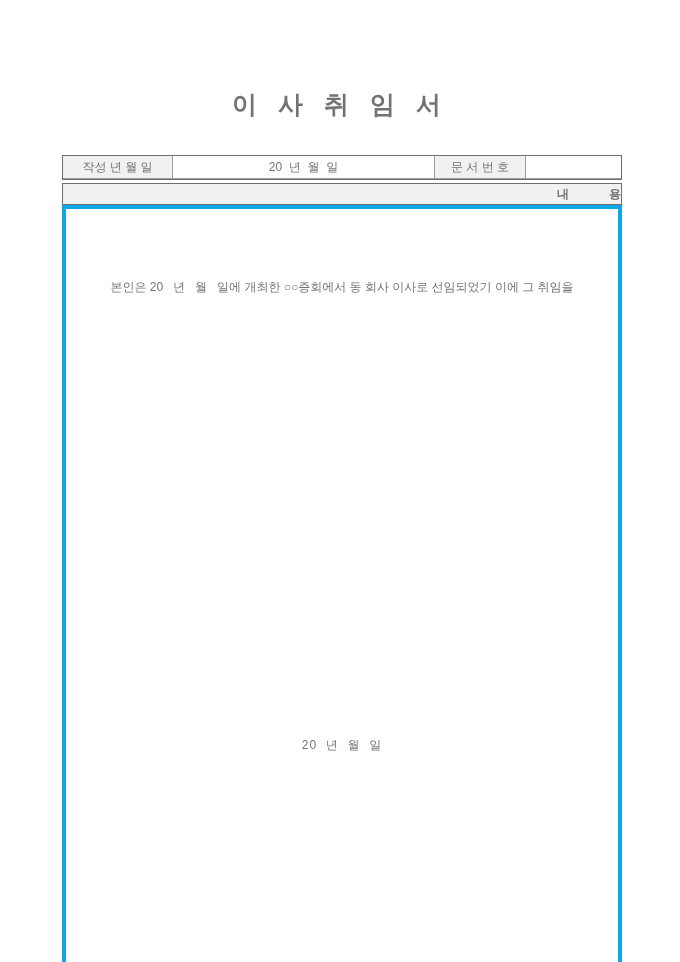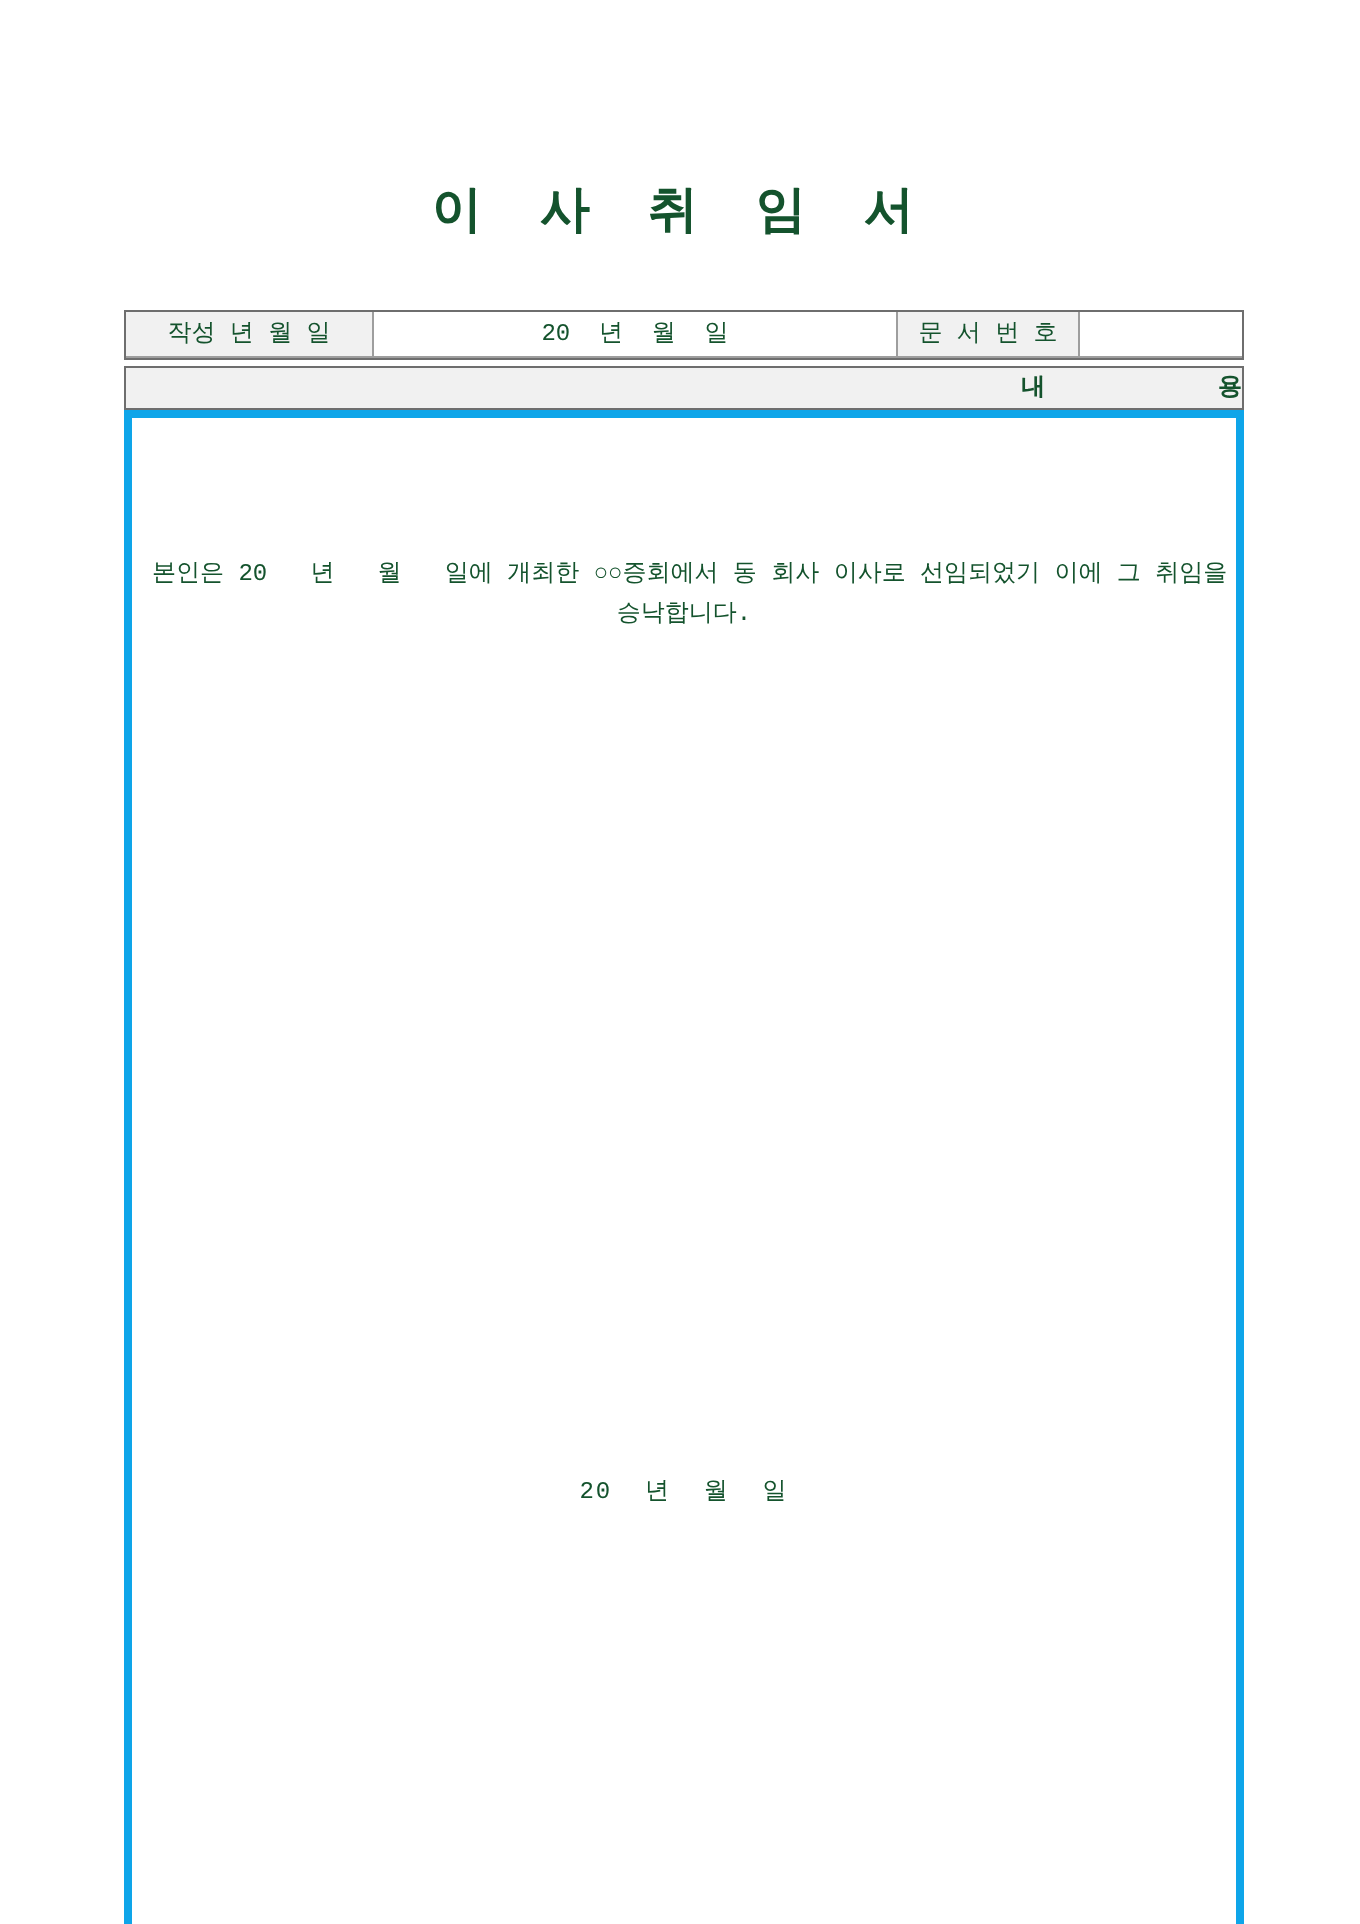--- a/index.html
+++ b/index.html
@@ -2,22 +2,22 @@
 <html><head>
 <meta charset="utf-8">
 <style>
   * { margin: 0; padding: 0; box-sizing: border-box; }
   html, body { background: #ffffff; }
   .page {
     position: relative;
     width: 680px;
     height: 962px;
     background: #ffffff;
-    font-family: Liberation Mono, monospace;
-    color: #14532d;
+    font-family: Liberation Sans, sans-serif;
+    color: #737373;
     overflow: hidden;
   }
   .doc-title {
     position: absolute;
     top: 88px;
     left: 0;
     width: 100%;
     text-align: center;
     font-size: 25px;
     font-weight: bold;
@@ -40,21 +40,21 @@
     font-size: 12px;
     line-height: 22px;
     text-align: center;
     white-space: pre;
     overflow: hidden;
     border-right: 1px solid #9e9e9e;
   }
   .cell.last { border-right: none; flex: 1; }
   .cell.label { background: #f1f1f1; }
   .cell.value { background: #ffffff; }
-  .w-label1 { width: 124px; }
+  .w-label1 { width: 110px; }
   .w-value1 { width: 262px; }
   .w-label2 { width: 91px; }
   .w-sub    { width: 60px; }
   .content-header {
     margin-top: 3px;
     height: 22px;
     border: 1px solid #6e6e6e;
     background: #f1f1f1;
     text-align: right;
     font-size: 12px;
@@ -106,20 +106,19 @@
         <div class="cell label w-label2">문 서 번 호</div>
         <div class="cell value last"></div>
       </div>
     </div>
 
     <div class="content-header">내            용</div>
 
     <div class="content-box">
       <div class="body-text">
         <div class="body-line">본인은 20   년   월   일에 개최한 ○○증회에서 동 회사 이사로 선임되었기 이에 그 취임을</div>
-        <div class="body-line">승낙합니다.</div>
       </div>
       <div class="date-line">20  년  월  일</div>
     </div>
 
   </div>
 
 </div>
 
 </body></html>

